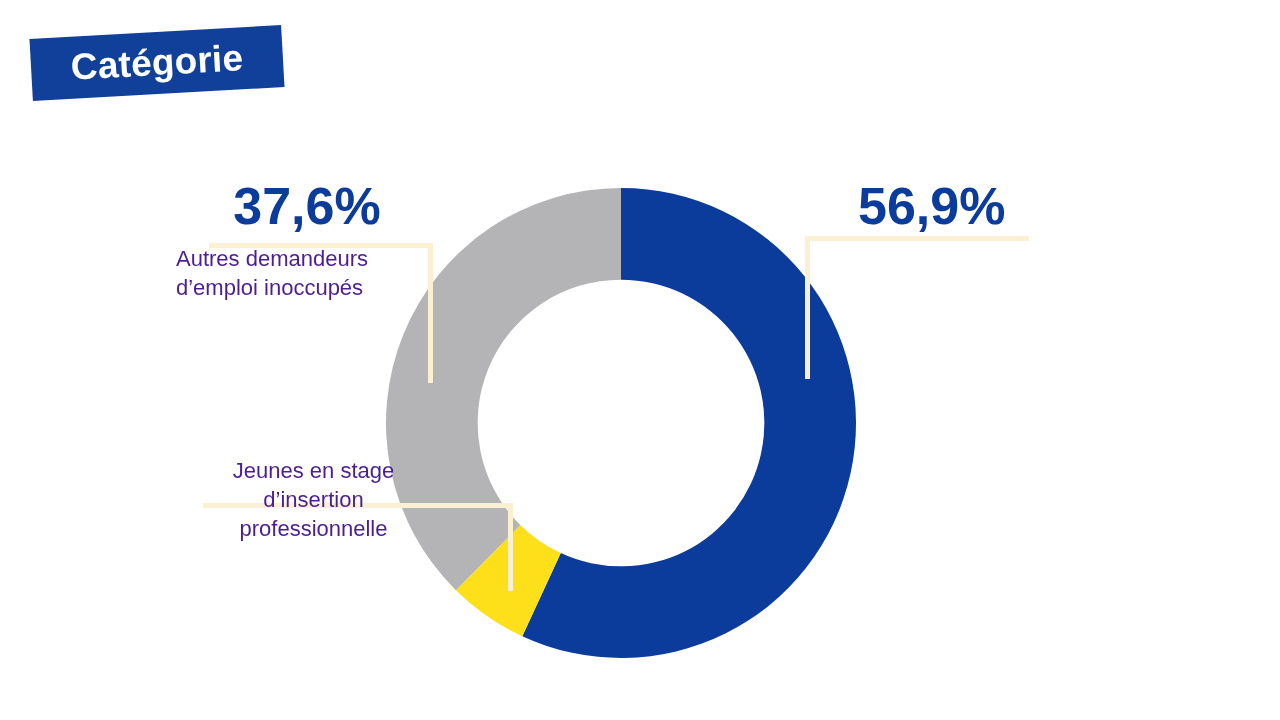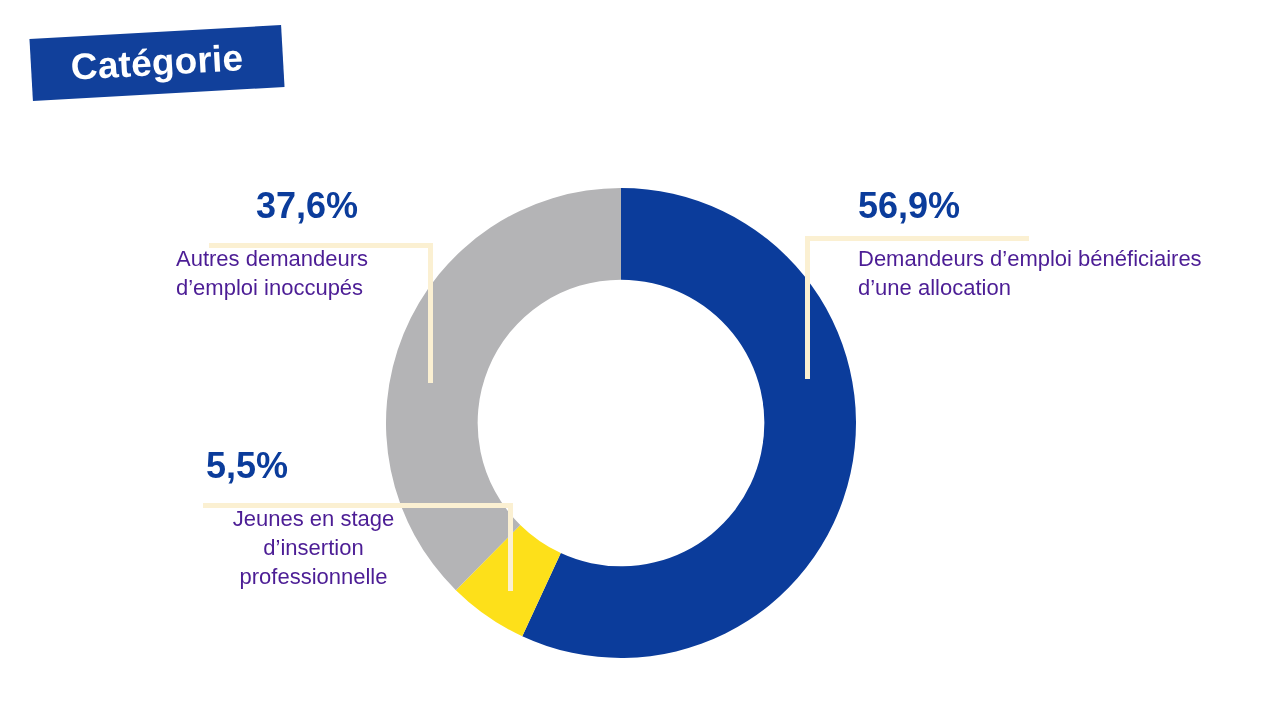--- a/index.html
+++ b/index.html
@@ -61,21 +61,21 @@
     background: #FBF0D2;
   }
 
   
   .callout {
     position: absolute;
   }
   .callout .pct {
     color: #0B3C9B;
     font-weight: bold;
-    font-size: 36px;
+    font-size: 52px;
     line-height: 48px;
     margin: 0;
     white-space: nowrap;
   }
   .callout .desc {
     color: #4c1d95;
     font-size: 22px;
     line-height: 29px;
     margin: 0;
     font-weight: normal;
@@ -114,24 +114,22 @@
 <div class="leader-v" style="left:805px; top:236px; height:143px;"></div>
 
 <div class="leader-h" style="left:209px; top:243px; width:224px;"></div>
 <div class="leader-v" style="left:428px; top:243px; height:140px;"></div>
 
 <div class="leader-h" style="left:203px; top:503px; width:310px;"></div>
 <div class="leader-v" style="left:508px; top:503px; height:88px;"></div>
 
 <div class="callout" id="callout-right">
   <div class="pct">56,9%</div>
-  <div class="desc">Demandeurs d’emploi bénéficiaires d’une allocation</div>
 </div>
 
 <div class="callout" id="callout-topleft">
   <div class="pct">37,6%</div>
   <div class="desc">Autres demandeurs d’emploi inoccupés</div>
 </div>
 
 <div class="callout" id="callout-bottomleft">
-  <div class="pct">5,5%</div>
   <div class="desc">Jeunes en stage d’insertion professionnelle</div>
 </div>
 
 </body></html>

